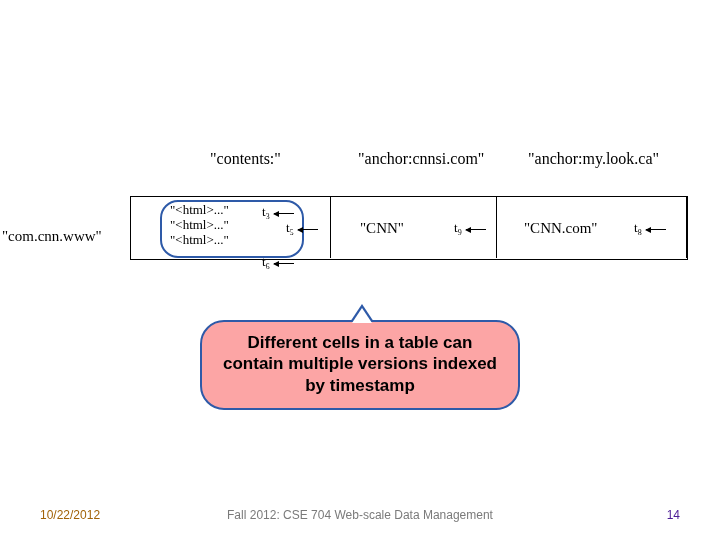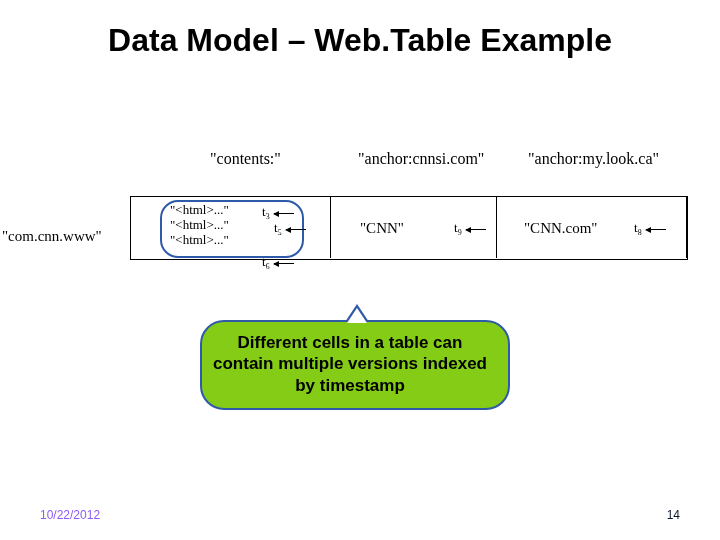--- a/index.html
+++ b/index.html
@@ -16,34 +16,33 @@
   .v1{left:100px}.v2{left:300px}.v3{left:466px}.v4{left:656px}
   .highlight{position:absolute;top:50px;left:130px;width:140px;height:54px;border:2px solid #2e5aa8;border-radius:18px;background:transparent}
   .versions{position:absolute;top:52px;left:140px;font-family:"Times New Roman",serif;font-size:13px;line-height:15px}
   .versions div{white-space:nowrap}
   .ts{position:absolute;font-family:Liberation Serif, serif;font-size:13px}
   .ts .arrow{display:inline-block;border-top:1px solid #000;width:20px;vertical-align:middle;margin-left:4px;position:relative}
   .ts .arrow::after{content:"";position:absolute;left:-1px;top:-3px;border-right:6px solid #000;border-top:3px solid transparent;border-bottom:3px solid transparent}
   .cnn-val{position:absolute;top:70px;left:330px;font-family:"Times New Roman",serif;font-size:15px}
   .cnncom-val{position:absolute;top:70px;left:494px;font-family:"Times New Roman",serif;font-size:15px}
   .t9{top:70px;left:424px}.t8{top:70px;left:604px}
-  .t3{top:54px;left:232px}.t5{top:70px;left:244px}.t6{top:104px;left:232px}
-  .callout{position:absolute;top:320px;left:200px;width:284px;padding:10px 16px 12px 6px;background:#84cc16;border:2.5px solid #2e5aa8;border-radius:24px;text-align:center;font-size:17px;font-weight:bold;line-height:1.25}
+  .t3{top:54px;left:232px}.t5{top:70px;left:256px}.t6{top:104px;left:232px}
+  .callout{position:absolute;top:320px;left:200px;width:284px;padding:10px 16px 12px 16px;background:#fca5a5;border:2.5px solid #2e5aa8;border-radius:24px;text-align:center;font-size:17px;font-weight:bold;line-height:1.25}
   .callout::before{content:"";position:absolute;top:-18px;left:50%;margin-left:-10px;width:0;height:0;border-bottom:18px solid #2e5aa8;border-left:12px solid transparent;border-right:12px solid transparent}
   .callout::after{content:"";position:absolute;top:-14px;left:50%;margin-left:-8px;width:0;height:0;border-bottom:15px solid #fff;border-left:10px solid transparent;border-right:10px solid transparent}
-  .footer-date{position:absolute;bottom:18px;left:40px;font-size:12px;color:#8b5cf6}
+  .footer-date{position:absolute;bottom:18px;left:40px;font-size:12px;color:#a16207}
   .footer-center{position:absolute;bottom:18px;left:0;width:720px;text-align:center;font-size:12px;color:#7a7a7a}
-  .footer-page{position:absolute;bottom:18px;right:40px;font-size:12px;color:#0f172a}
+  .footer-page{position:absolute;bottom:18px;right:40px;font-size:12px;color:#4c1d95}
 </style>
 </head>
 <body>
 
 <div class="slide">
 
-  <div class="title">Data Model – Web.Table Example</div>
 
   <div class="diagram">
     <div class="col-label col-contents">"contents:"</div>
     <div class="col-label col-anchor1">"anchor:cnnsi.com"</div>
     <div class="col-label col-anchor2">"anchor:my.look.ca"</div>
 
     <div class="row-key">"com.cnn.www"</div>
 
     <div class="table-box"></div>
     <div class="vline v1"></div>
@@ -66,15 +65,16 @@
     <div class="cnn-val">"CNN"</div>
     <div class="ts t9"><span>t₉</span><span class="arrow"></span></div>
 
     <div class="cnncom-val">"CNN.com"</div>
     <div class="ts t8"><span>t₈</span><span class="arrow"></span></div>
   </div>
 
   <div class="callout">Different cells in a table can contain multiple versions indexed by timestamp</div>
 
   <div class="footer-date">10/22/2012</div>
+  <div class="footer-center">Fall 2012: CSE 704 Web-scale Data Management</div>
   <div class="footer-page">14</div>
 
 </div>
 
 </body></html>

